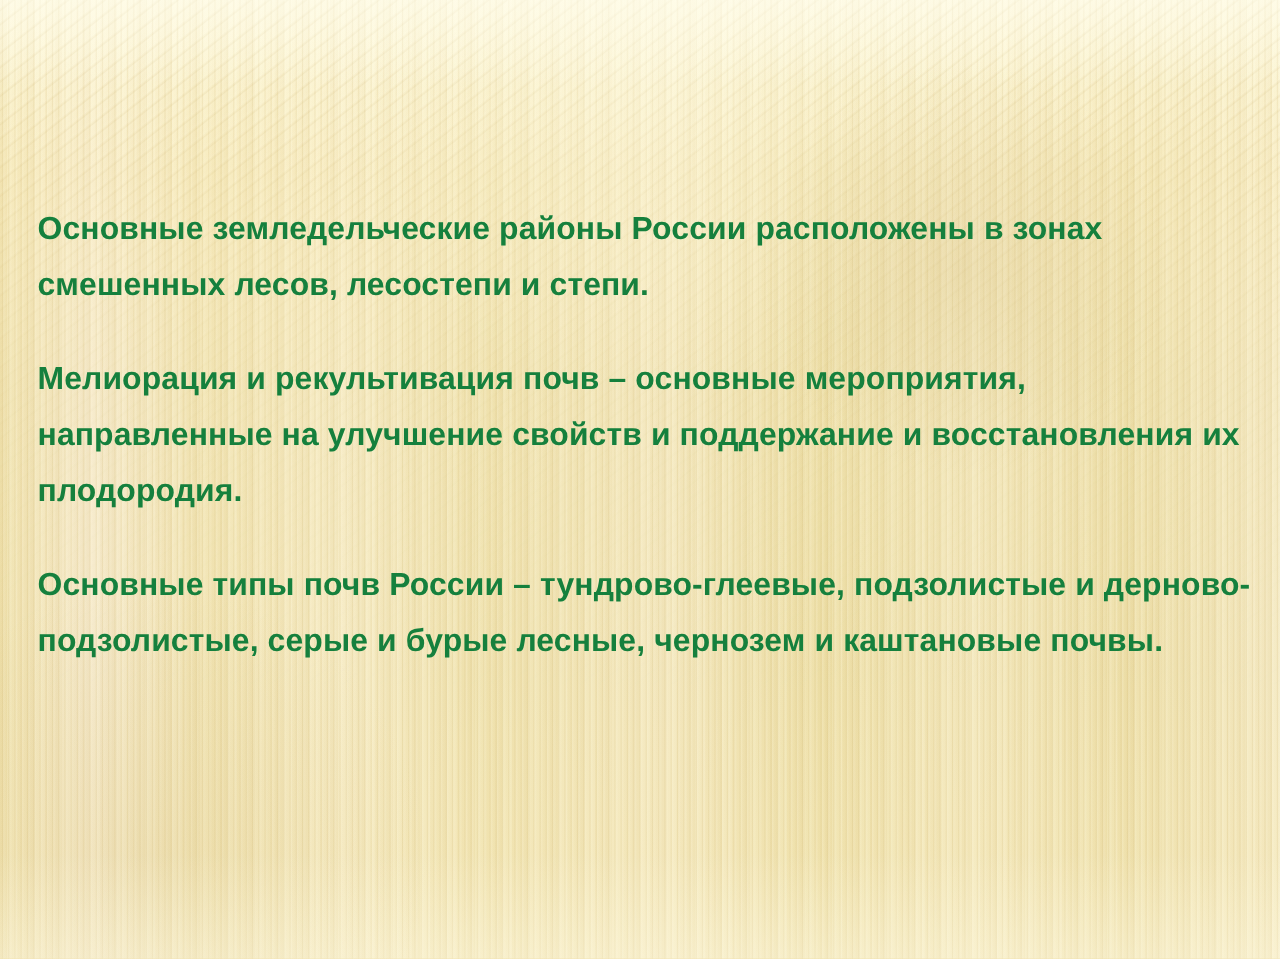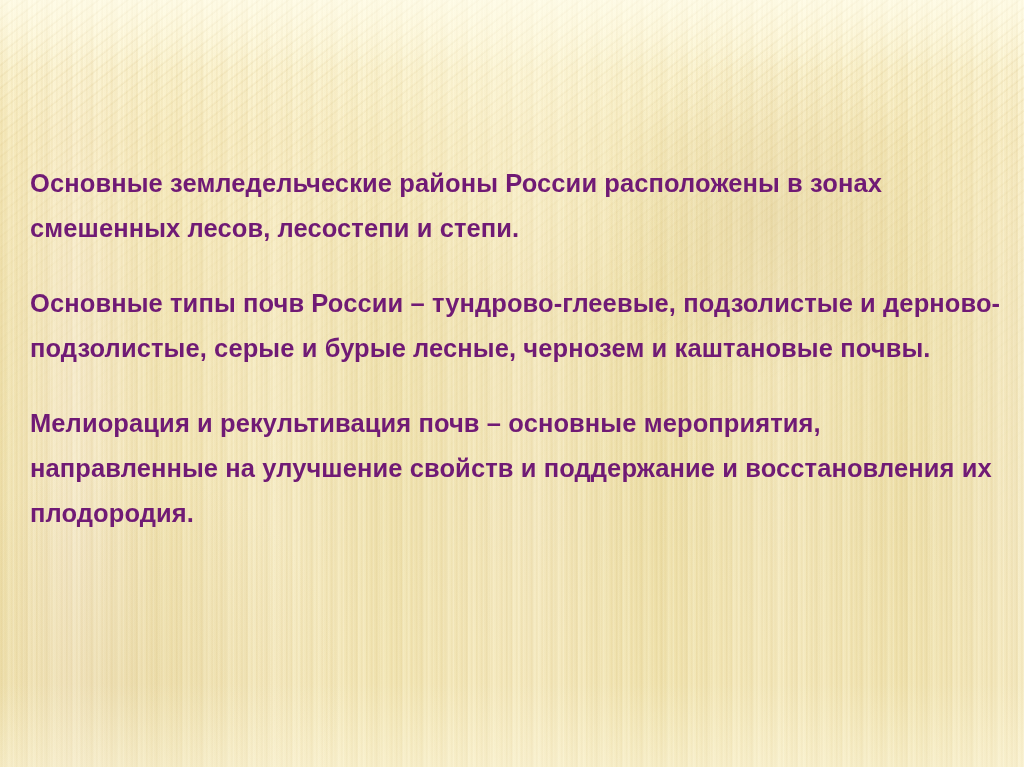--- a/index.html
+++ b/index.html
@@ -159,21 +159,21 @@
     left: 30px;
     top: 161px;
     width: 972px;
   }
 
   .para {
     margin: 0 0 30px 0;
     font-size: 25.5px;
     font-weight: bold;
     line-height: 45px;
-    color: #701a75;
+    color: #15803d;
     letter-spacing: 0.1px;
     white-space: pre-line;
   }
 
   .para:last-child {
     margin-bottom: 0;
   }
 </style>
 </head>
 <body>
@@ -185,18 +185,18 @@
   <div class="bg-layer bg-vstripes"></div>
   <div class="bg-layer bg-diagonal"></div>
   <div class="bg-layer bg-blobs"></div>
   <div class="bg-layer bg-wash"></div>
 
   <div class="content">
 
 
     <div class="body-block">
       <p class="para">Основные земледельческие районы России расположены в зонах смешенных лесов, лесостепи и степи.</p>
+      <p class="para">Мелиорация и рекультивация почв – основные мероприятия, направленные на улучшение свойств и поддержание и восстановления их плодородия.</p>
       <p class="para">Основные типы почв России – тундрово-глеевые, подзолистые и дерново- подзолистые, серые и бурые лесные, чернозем и каштановые почвы.</p>
-      <p class="para">Мелиорация и рекультивация почв – основные мероприятия, направленные на улучшение свойств и поддержание и восстановления их плодородия.</p>
     </div>
 
   </div>
 </div>
 
 </body></html>

